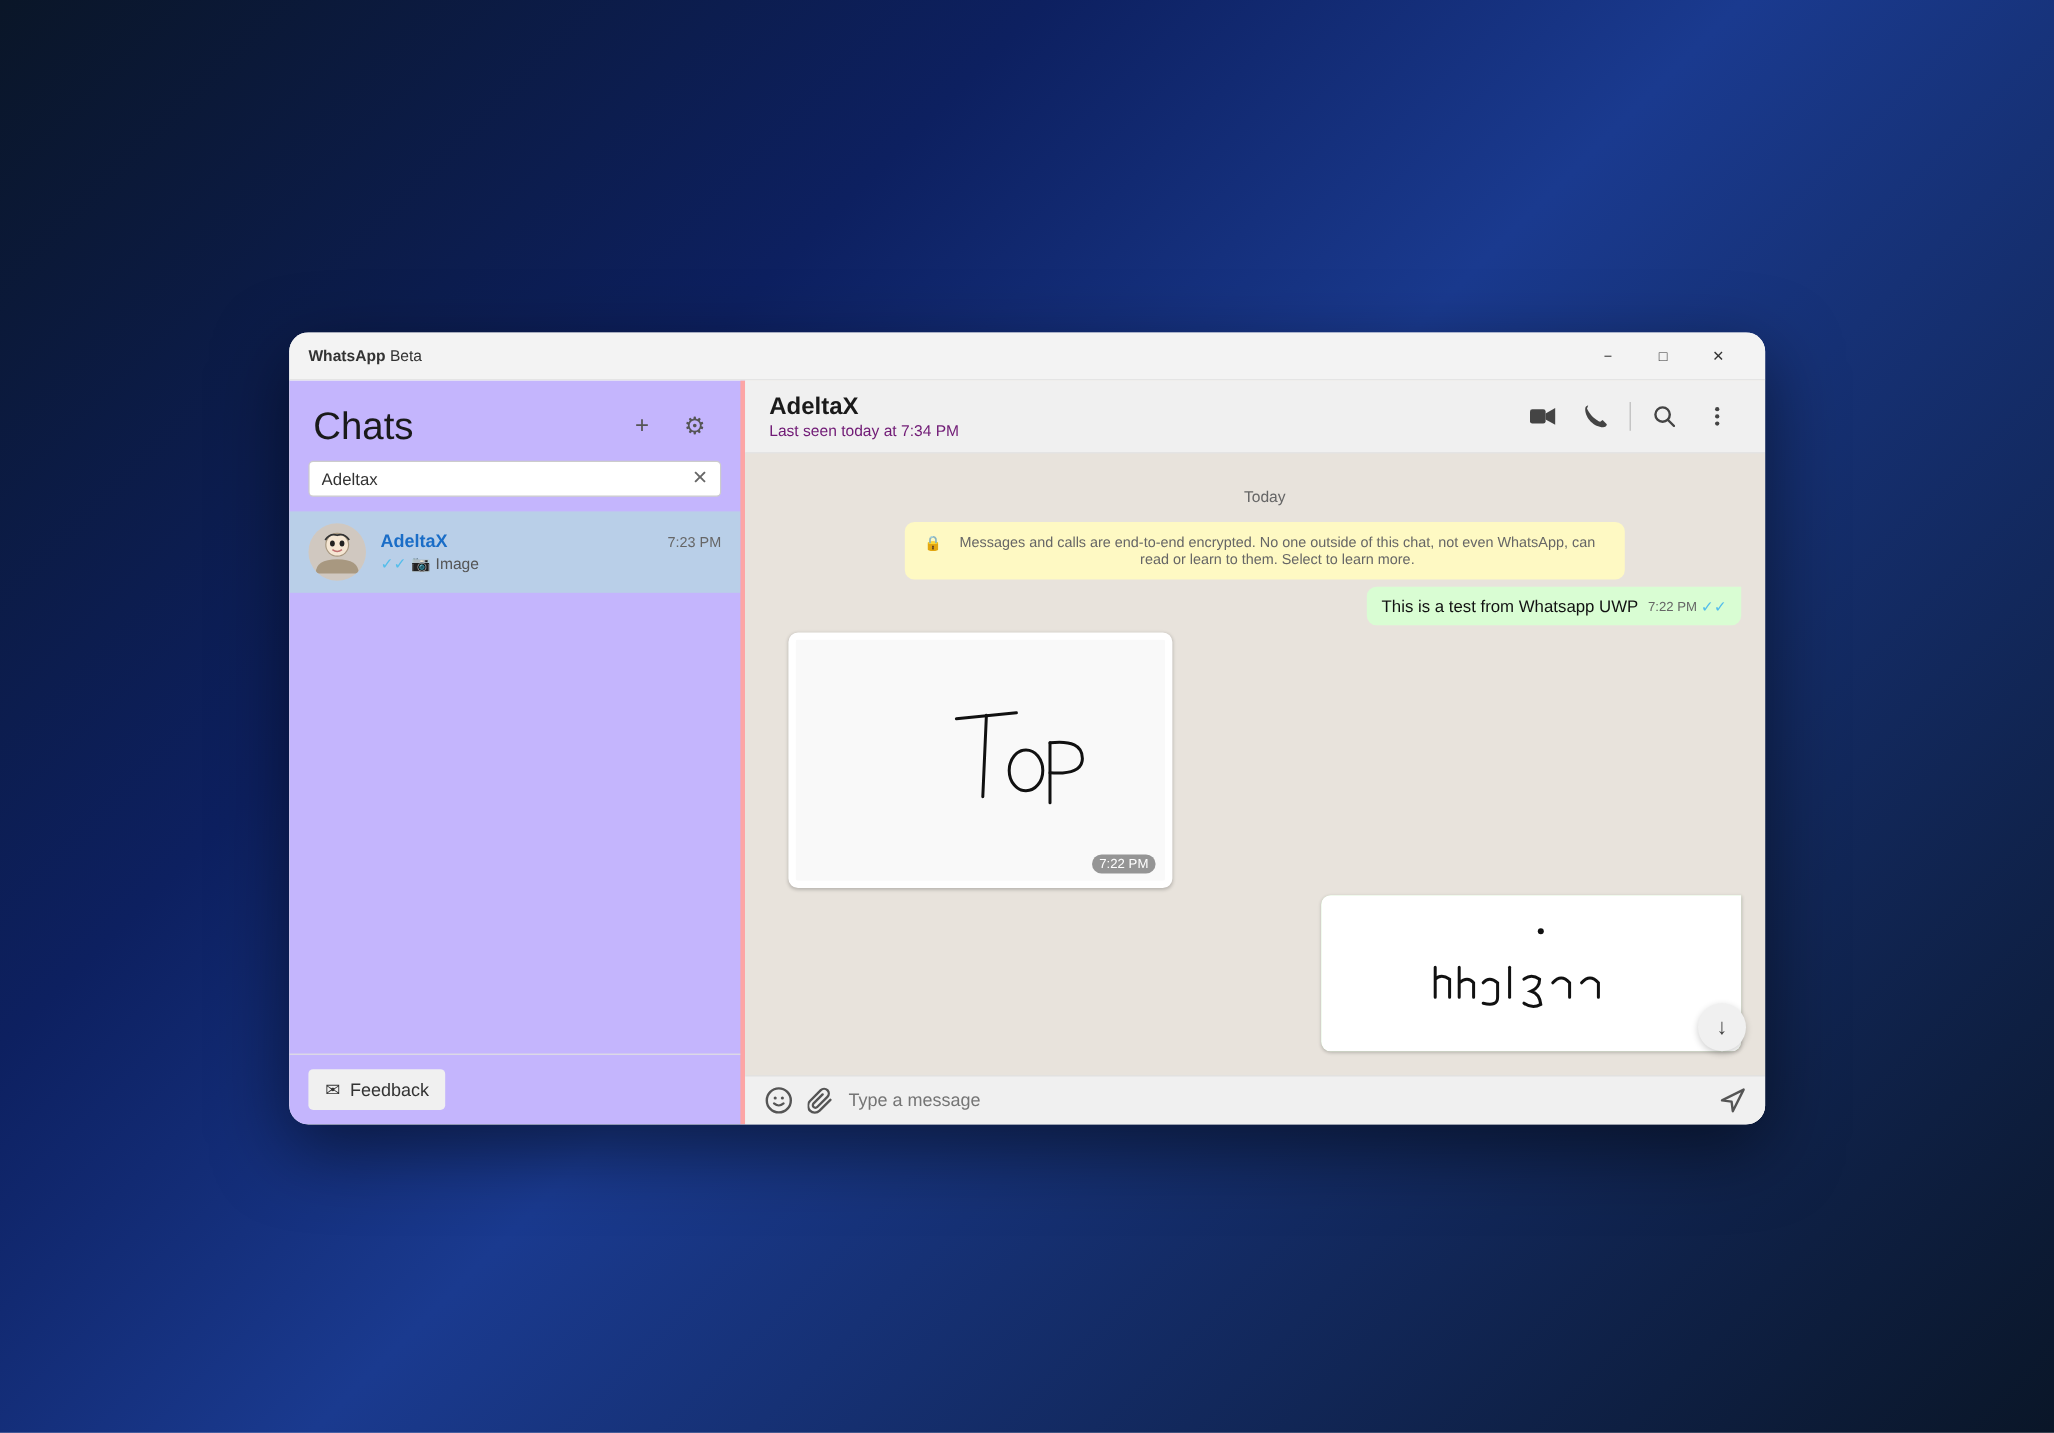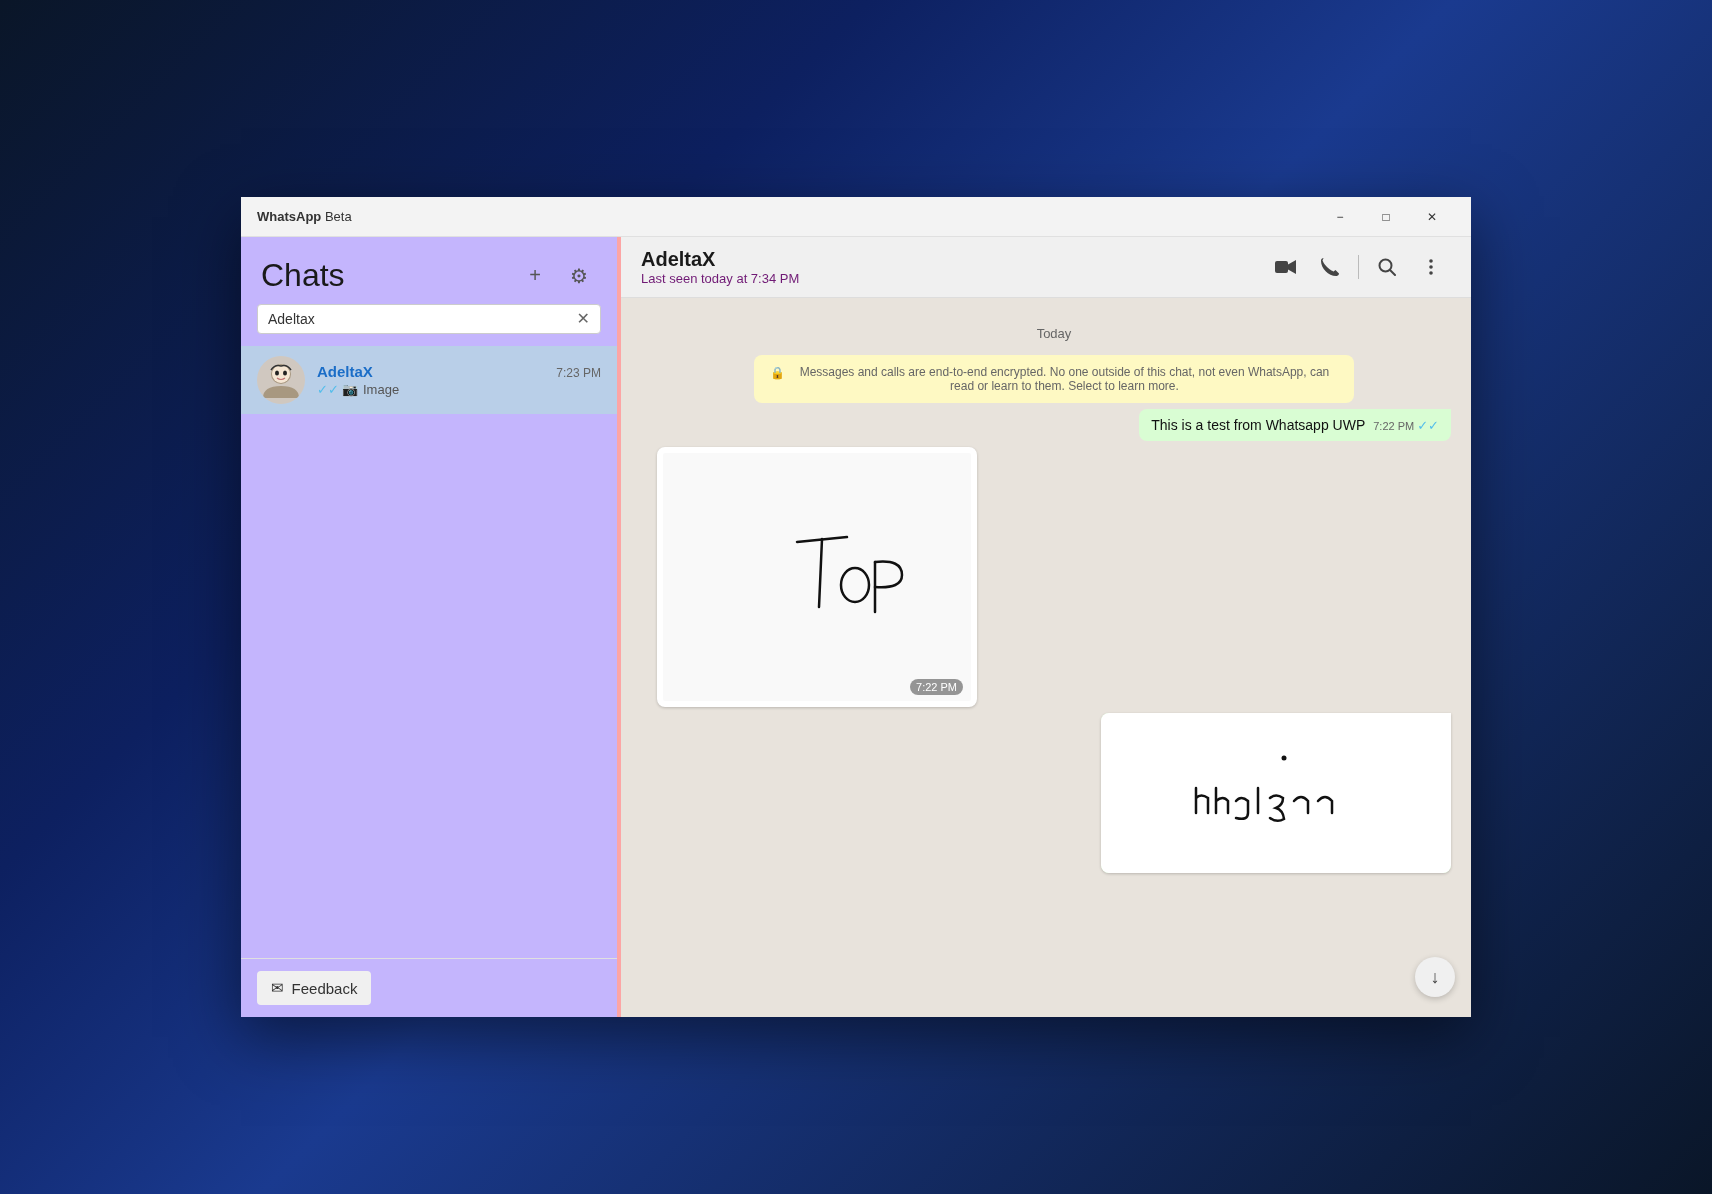--- a/index.html
+++ b/index.html
@@ -9,23 +9,23 @@
       height: 1194px;
       display: flex;
       align-items: center;
       justify-content: center;
       font-family: 'Segoe UI', sans-serif;
       overflow: hidden;
     }
 
     .window {
       width: 1230px;
-      height: 820px;
+      height: 660px;
       background: #fff;
-      border-radius: 0;
+      border-radius: 16px;
       box-shadow: 0 20px 60px rgba(0,0,0,0.5);
       display: flex;
       flex-direction: column;
       overflow: hidden;
       margin-top: 20px;
     }
 
     
     .title-bar {
       height: 40px;
@@ -601,16 +601,37 @@
               <path d="M182 68 Q189 60 196 68 L196 80" stroke="#111" stroke-width="2.5" fill="none" stroke-linecap="round"></path>
             </svg>
           </div>
         </div>
 
         <button class="scroll-bottom-btn">
           ↓
         </button>
       </div>
 
+      <div class="message-input-bar">
+        <button class="input-icon-btn">
+          <svg width="24" height="24" viewBox="0 0 24 24" fill="none" xmlns="http://www.w3.org/2000/svg">
+            <circle cx="12" cy="12" r="10" stroke="#555" stroke-width="2"></circle>
+            <circle cx="9" cy="10" r="1.3" fill="#555"></circle>
+            <circle cx="15" cy="10" r="1.3" fill="#555"></circle>
+            <path d="M8 14.5 Q12 18 16 14.5" stroke="#555" stroke-width="1.8" fill="none" stroke-linecap="round"></path>
+          </svg>
+        </button>
+        <button class="input-icon-btn">
+          <svg width="22" height="24" viewBox="0 0 22 24" fill="none" xmlns="http://www.w3.org/2000/svg">
+            <path d="M19 11.5L10 20.5C7.8 22.7 4.2 22.7 2 20.5C-0.2 18.3 -0.2 14.7 2 12.5L11 3.5C12.5 2 15 2 16.5 3.5C18 5 18 7.5 16.5 9L8 17.5C7.2 18.3 5.8 18.3 5 17.5C4.2 16.7 4.2 15.3 5 14.5L12.5 7" stroke="#555" stroke-width="2" stroke-linecap="round" fill="none"></path>
+          </svg>
+        </button>
+        <input type="text" placeholder="Type a message" style="">
+        <button class="send-btn">
+          <svg width="22" height="22" viewBox="0 0 22 22" fill="none" xmlns="http://www.w3.org/2000/svg">
+            <path d="M2 11L20 2L11 20L10 12L2 11Z" stroke="#555" stroke-width="2" stroke-linejoin="round" fill="none"></path>
+          </svg>
+        </button>
+      </div>
     </div>
 
   </div>
 </div>
 
 </body></html>

